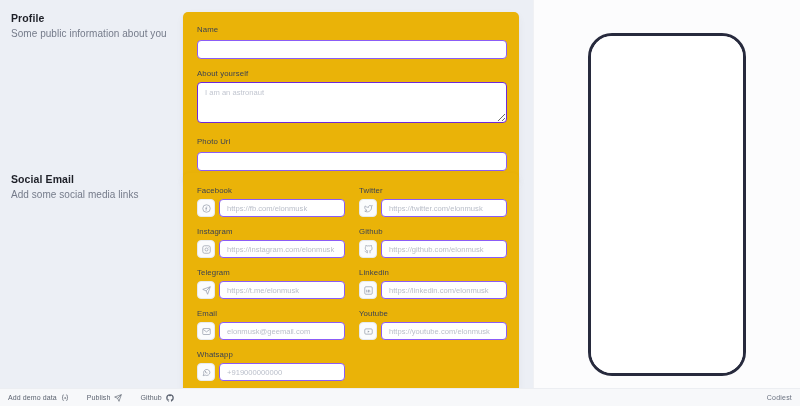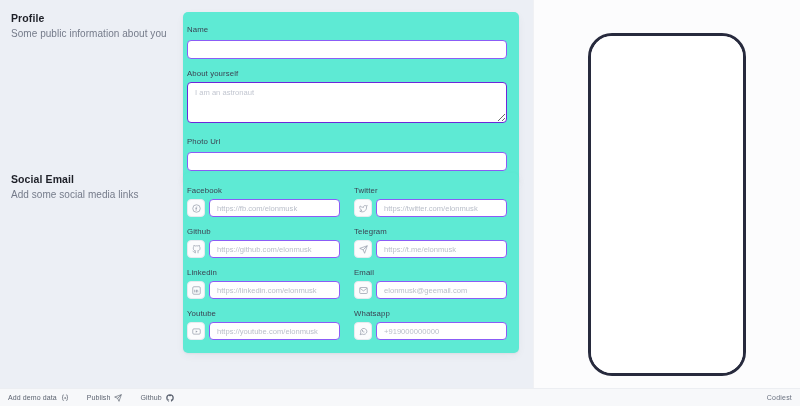--- a/index.html
+++ b/index.html
@@ -47,24 +47,24 @@
     margin-bottom: 3px;
   }
   .section-sub {
     font-size: 10px;
     color: #757b8a;
     letter-spacing: .05px;
     line-height: 1.3;
   }
 
   .card {
-    background: #5eead4;
+    background: #eab308;
     border-radius: 5px;
     box-shadow: 0 1px 2px rgba(30,38,60,.055), 0 3px 8px rgba(30,38,60,.045);
-    padding: 13px 12px 13px 4px;
+    padding: 13px 12px 13px 14px;
   }
 
   
   .field { margin-bottom: 10px; }
   .field:last-child { margin-bottom: 0; }
   .field-label {
     display: block;
     font-size: 7.8px;
     color: #3b4252;
     margin-bottom: 4px;
@@ -244,20 +244,33 @@
               <div class="input-group">
                 <span class="icon-box">
                   <svg width="9" height="9" viewBox="0 0 24 24" fill="none" stroke="currentColor" stroke-width="2" stroke-linejoin="round">
                       <path d="M22 4s-.7 2.1-2 3.4c1.6 10-9.4 17.3-18 11.6 2.2.1 4.4-.6 6-2C3 15.5.5 9.6 3 5c2.2 2.6 5.6 4.1 9 4-.9-4.2 4-6.6 7-3.8 1.1 0 3-1.2 3-1.2z"></path>
                     </svg>
                 </span>
                 <input class="text-input" type="text" value="" placeholder="https://twitter.com/elonmusk" style="">
               </div>
             </div>
 
+            <div class="social-field">
+              <label class="field-label">Instagram</label>
+              <div class="input-group">
+                <span class="icon-box">
+                  <svg width="9" height="9" viewBox="0 0 24 24" fill="none" stroke="currentColor" stroke-width="2">
+                      <rect x="2" y="2" width="20" height="20" rx="5"></rect>
+                      <circle cx="12" cy="12" r="4"></circle>
+                      <circle cx="17.5" cy="6.5" r="1" fill="currentColor" stroke="none"></circle>
+                    </svg>
+                </span>
+                <input class="text-input" type="text" value="" placeholder="https://instagram.com/elonmusk" style="">
+              </div>
+            </div>
 
             <div class="social-field">
               <label class="field-label">Github</label>
               <div class="input-group">
                 <span class="icon-box">
                   <svg width="9" height="9" viewBox="0 0 24 24" fill="none" stroke="currentColor" stroke-width="2" stroke-linejoin="round">
                       <path d="M9 19c-5 1.5-5-2.5-7-3m14 6v-3.9a3.4 3.4 0 0 0-1-2.6c3.1-.3 6.4-1.5 6.4-7A5.4 5.4 0 0 0 20 4.8a5 5 0 0 0-.1-3.7s-1.2-.3-4 1.5a13.4 13.4 0 0 0-7 0C6.1.8 4.9 1.1 4.9 1.1a5 5 0 0 0-.1 3.7 5.4 5.4 0 0 0-1.4 3.7c0 5.5 3.3 6.7 6.4 7a3.4 3.4 0 0 0-1 2.6V22"></path>
                     </svg>
                 </span>
                 <input class="text-input" type="text" value="" placeholder="https://github.com/elonmusk" style="">

